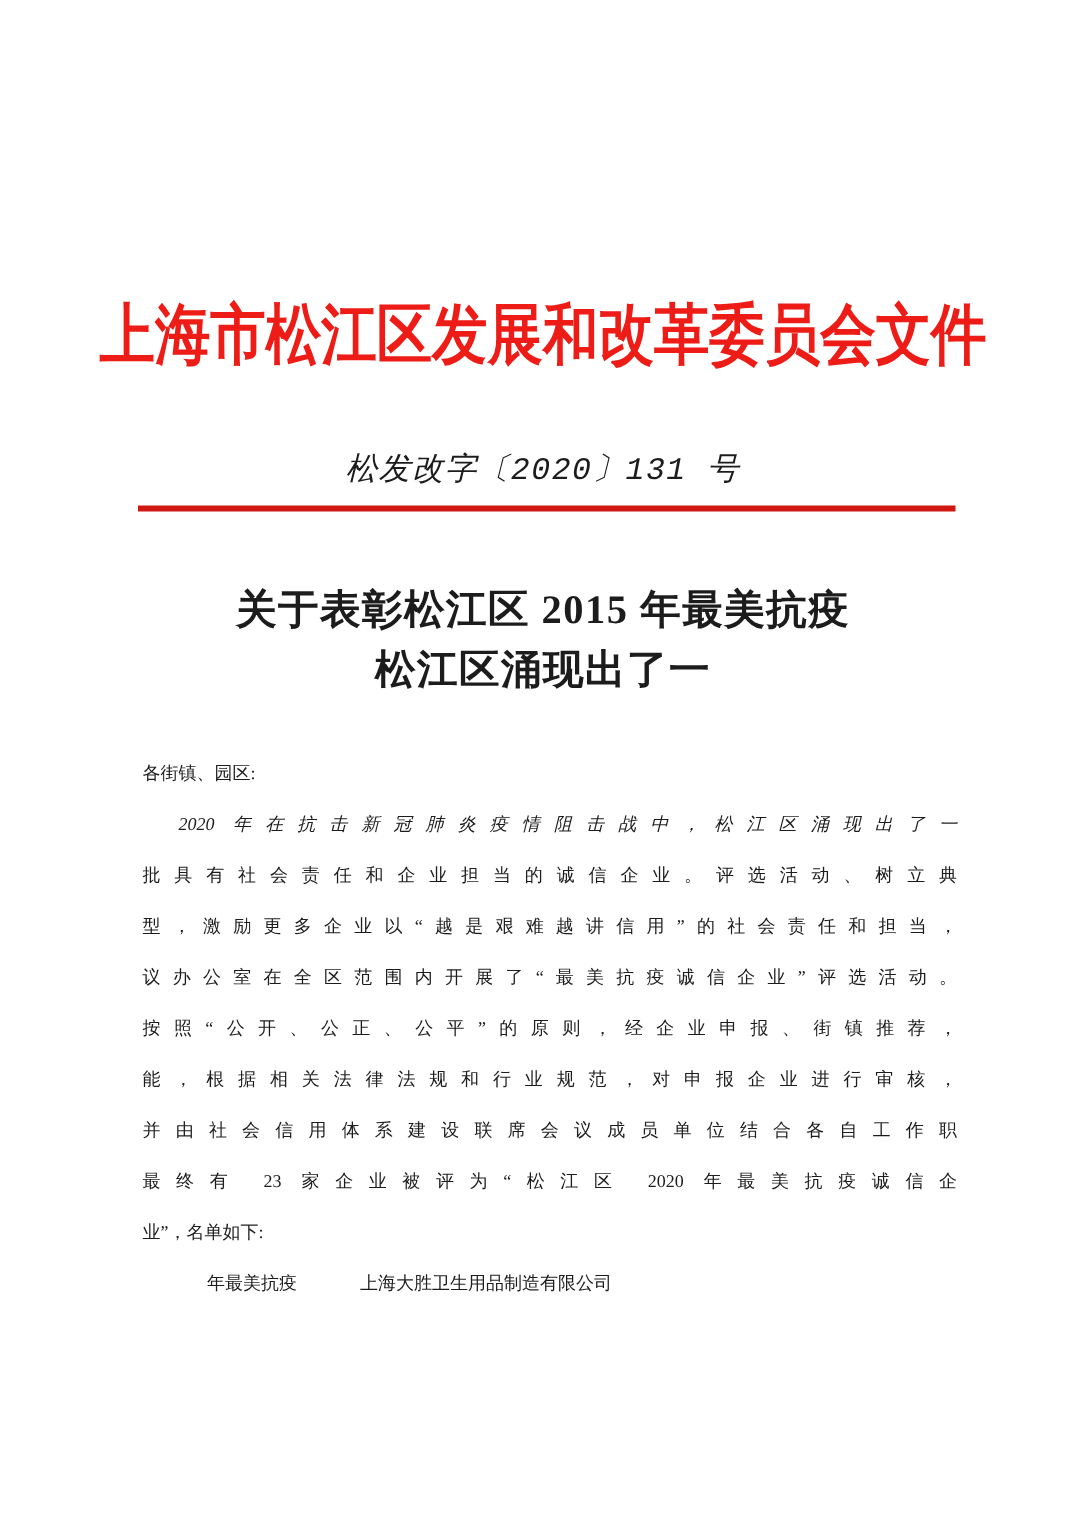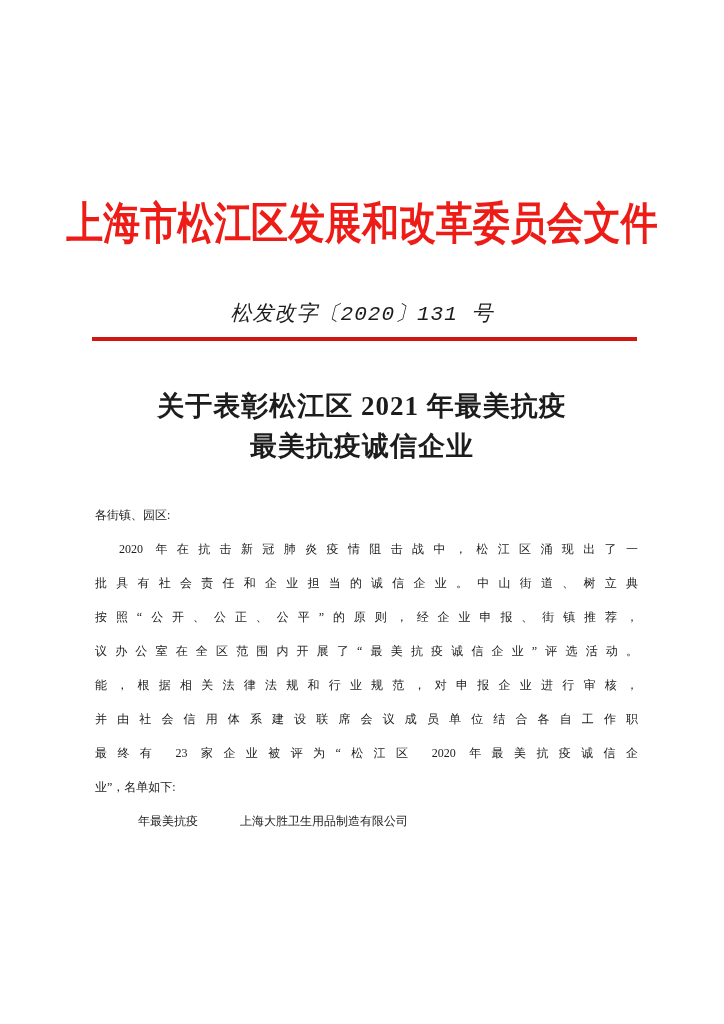--- a/index.html
+++ b/index.html
@@ -64,21 +64,21 @@
     width: 543px;
     font-size: 12px;
     line-height: 34px;
   }
   .line { min-height: 34px; }
   .j {
     text-align: justify;
     text-align-last: justify;
     text-justify: inter-character;
   }
-  .indent { text-indent: 2em; }
+  .indent { text-indent: 2em; font-style: italic; }
   .list-row { padding-left: 43px; white-space: nowrap; }
   .list-row .company { margin-left: 39px; }
   
   .page-num {
     position: absolute;
     top: 912px; left: 540px; width: 100px;
     text-align: center;
     font-size: 16px;
     letter-spacing: 2px;
     color: #3a3a3a;
@@ -89,30 +89,31 @@
 
 <div class="page">
 
   <div class="agency-title">上海市松江区发展和改革委员会文件</div>
 
   <div class="doc-number">松发改字〔2020〕131 号</div>
 
   <div class="red-rule"></div>
 
   <div class="doc-title">
-    <div>关于表彰松江区 2021 年最美抗疫</div>
-    <div>最美抗疫诚信企业</div>
+    <div>关于表彰松江区 2015 年最美抗疫</div>
+    <div>松江区涌现出了一</div>
   </div>
 
   <div class="body-text">
     <div class="line">各街镇、园区:</div>
     <div class="line j indent">2020 年在抗击新冠肺炎疫情阻击战中，松江区涌现出了一</div>
-    <div class="line j">批具有社会责任和企业担当的诚信企业。中山街道、树立典</div>
+    <div class="line j">批具有社会责任和企业担当的诚信企业。评选活动、树立典</div>
+    <div class="line j">型，激励更多企业以“越是艰难越讲信用”的社会责任和担当，</div>
+    <div class="line j">议办公室在全区范围内开展了“最美抗疫诚信企业”评选活动。</div>
     <div class="line j">按照“公开、公正、公平”的原则，经企业申报、街镇推荐，</div>
-    <div class="line j">议办公室在全区范围内开展了“最美抗疫诚信企业”评选活动。</div>
     <div class="line j">能，根据相关法律法规和行业规范，对申报企业进行审核，</div>
     <div class="line j">并由社会信用体系建设联席会议成员单位结合各自工作职</div>
     <div class="line j">最终有 23 家企业被评为“松江区 2020 年最美抗疫诚信企</div>
     <div class="line">业”，名单如下:</div>
     <div class="line list-row">
       <span class="street">年最美抗疫</span>
       <span class="company">上海大胜卫生用品制造有限公司</span>
     </div>
   </div>
 

